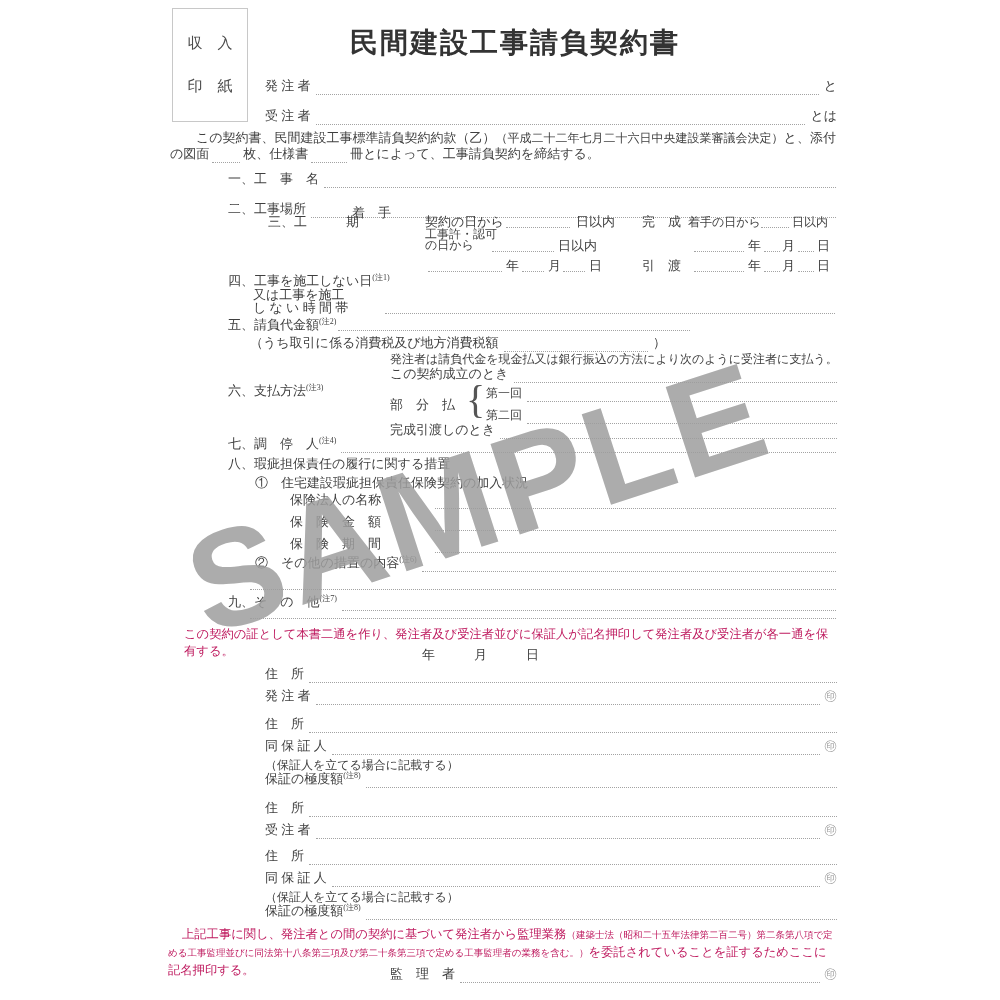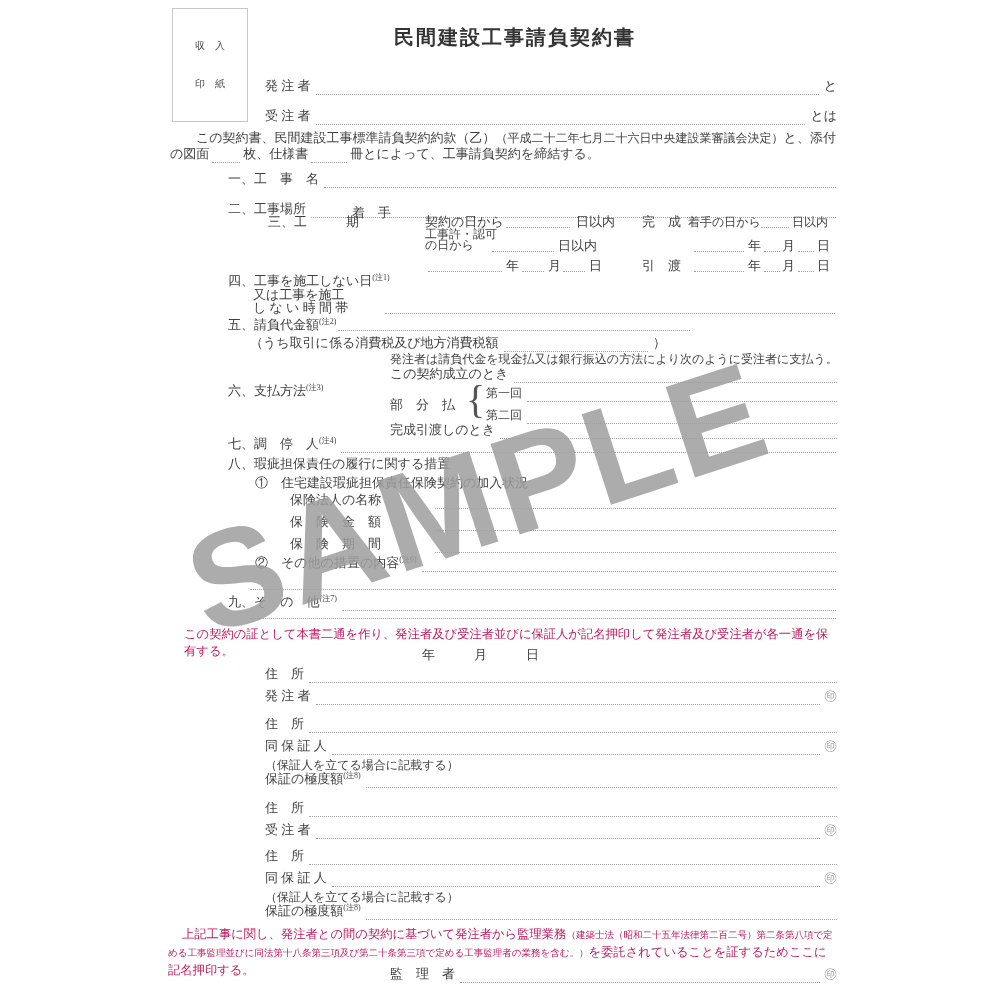--- a/index.html
+++ b/index.html
@@ -12,23 +12,23 @@
   .row .sfx{margin-left:5px;}
   .u{position:absolute;border-bottom:1px dotted #a3a3a3;}
   .t{position:absolute;font-size:13px;white-space:nowrap;}
   .t12{font-size:12px;}
   .small{font-size:12px;}
   .sup{font-size:8px;vertical-align:super;letter-spacing:0;}
   .slabel{width:140px;flex:none;}
   .seal{color:#8f8f8f;font-size:13px;margin-left:4px;flex:none;}
   .stamp{position:absolute;left:172px;top:8px;width:74px;height:112px;border:1px solid #c8c8c8;
          display:flex;flex-direction:column;align-items:center;justify-content:center;gap:24px;
-         font-size:10px;color:#4a4a4a;}
+         font-size:15px;color:#4a4a4a;}
   .title{position:absolute;left:300px;top:24px;width:430px;text-align:center;
-         font-size:20px;font-weight:bold;letter-spacing:2px;color:#333;}
+         font-size:28px;font-weight:bold;letter-spacing:2px;color:#333;}
   .para{position:absolute;font-size:12.3px;line-height:17px;color:#be185d;}
   .brace{position:absolute;font-size:40px;font-weight:300;color:#555;
          font-family:"Liberation Serif","DejaVu Serif",serif;}
   .watermark{position:absolute;left:478px;top:498px;transform:translate(-50%,-50%) rotate(-18deg);
              font-family:"Liberation Sans","DejaVu Sans",sans-serif;font-weight:bold;
              font-size:138px;letter-spacing:4px;color:#9e9e9e;opacity:0.85;z-index:5;
              pointer-events:none;white-space:nowrap;}
 </style>
 </head>
 <body>

